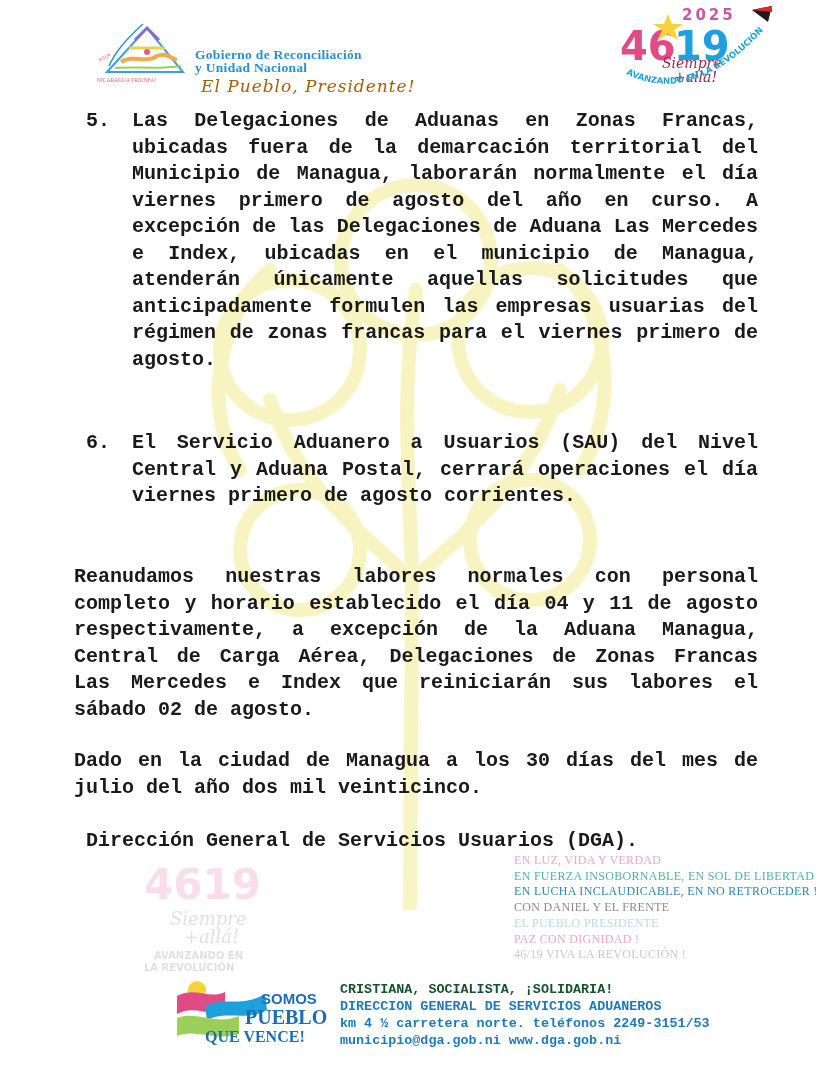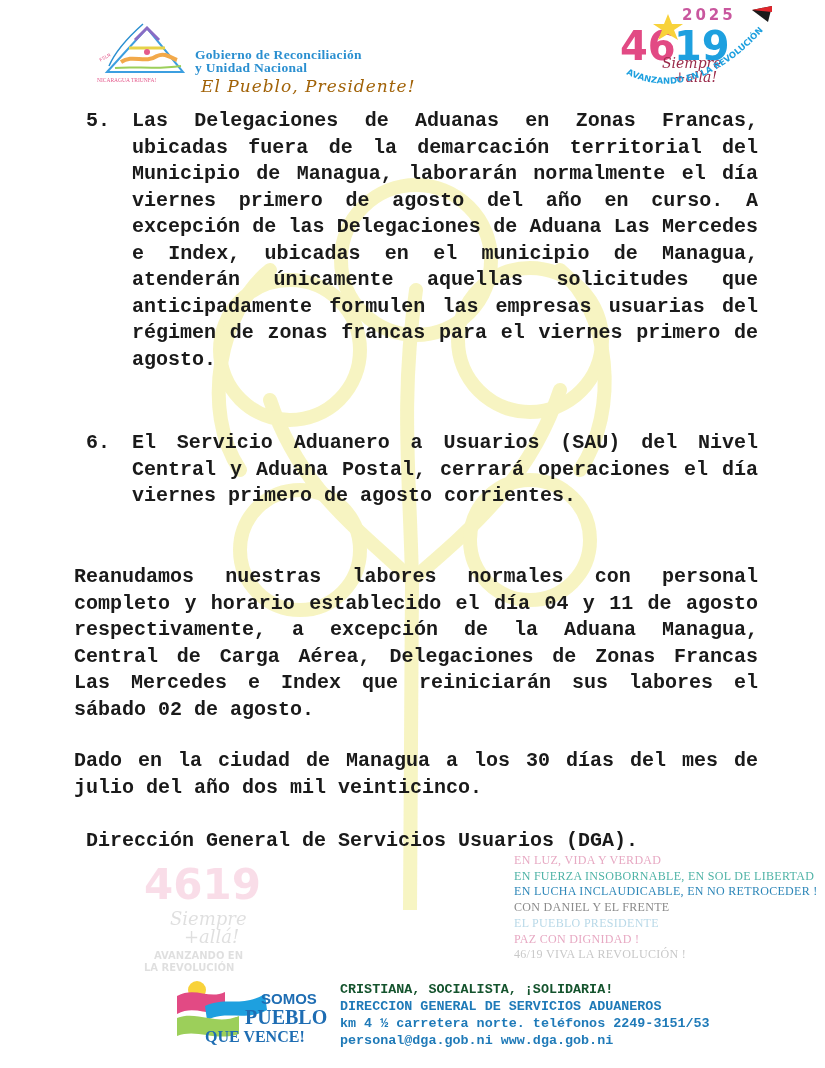--- a/index.html
+++ b/index.html
@@ -123,14 +123,14 @@
   <path d="M2 38 C 22 30, 40 46, 64 36 L 64 54 C 40 62, 22 48, 2 56 Z" fill="#9ccf5a"></path>
   <text x="86" y="24" font-size="15" font-weight="bold" fill="#1e6db3" font-family="Liberation Sans, sans-serif">SOMOS</text>
   <text x="70" y="44" font-size="20" font-weight="bold" fill="#1e6db3" font-family="Liberation Serif, serif">PUEBLO</text>
   <text x="30" y="62" font-size="16" font-weight="bold" fill="#1e6db3" font-family="Liberation Serif, serif">QUE VENCE!</text>
 </svg>
 
 <div class="footer-text">
   <div class="ft-1">CRISTIANA, SOCIALISTA, ¡SOLIDARIA!</div>
   <div class="ft-2">DIRECCION GENERAL DE SERVICIOS ADUANEROS</div>
   <div class="ft-3">km 4 ½ carretera norte. teléfonos 2249-3151/53</div>
-  <div class="ft-4">personal@dga.gob.ni www.dga.gob.ni</div>
+  <div class="ft-4">municipio@dga.gob.ni www.dga.gob.ni</div>
 </div>
 
 </body></html>

